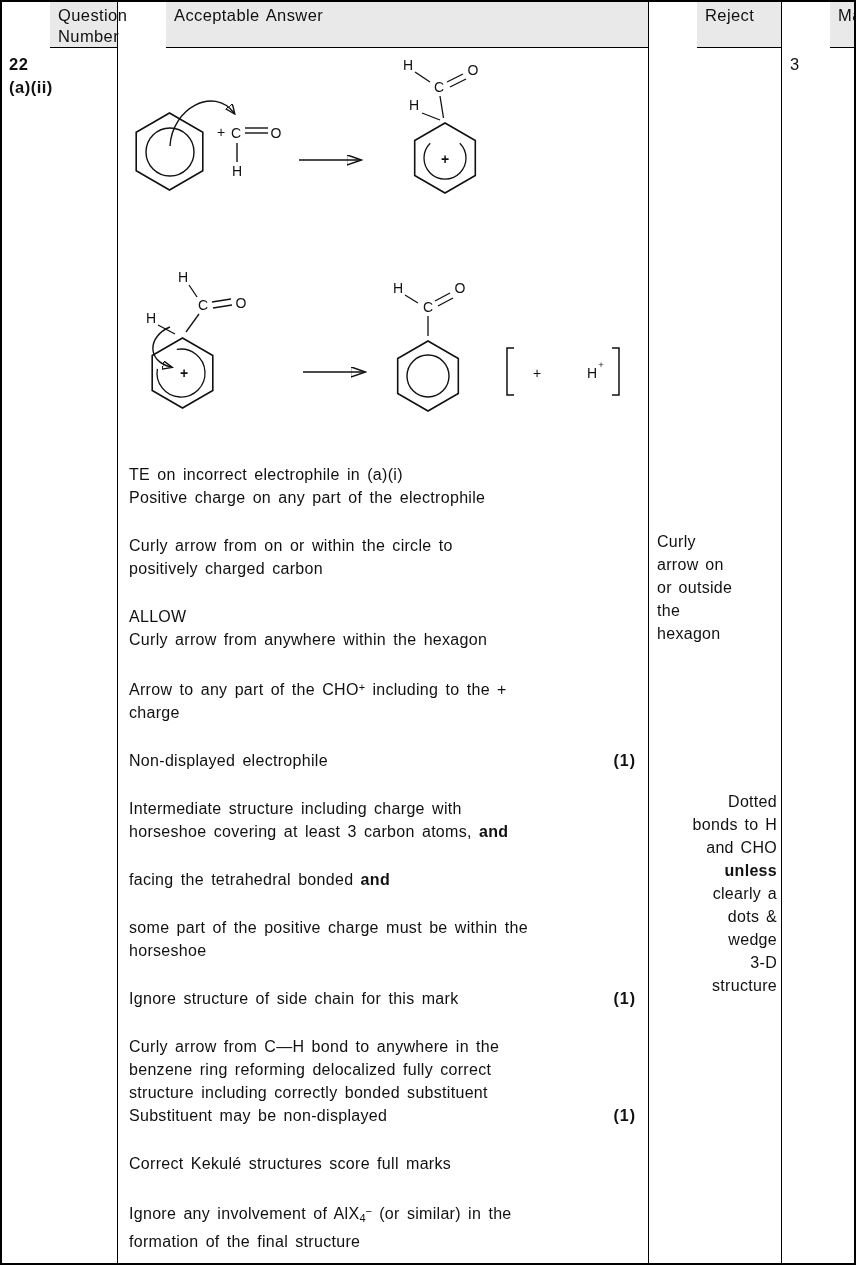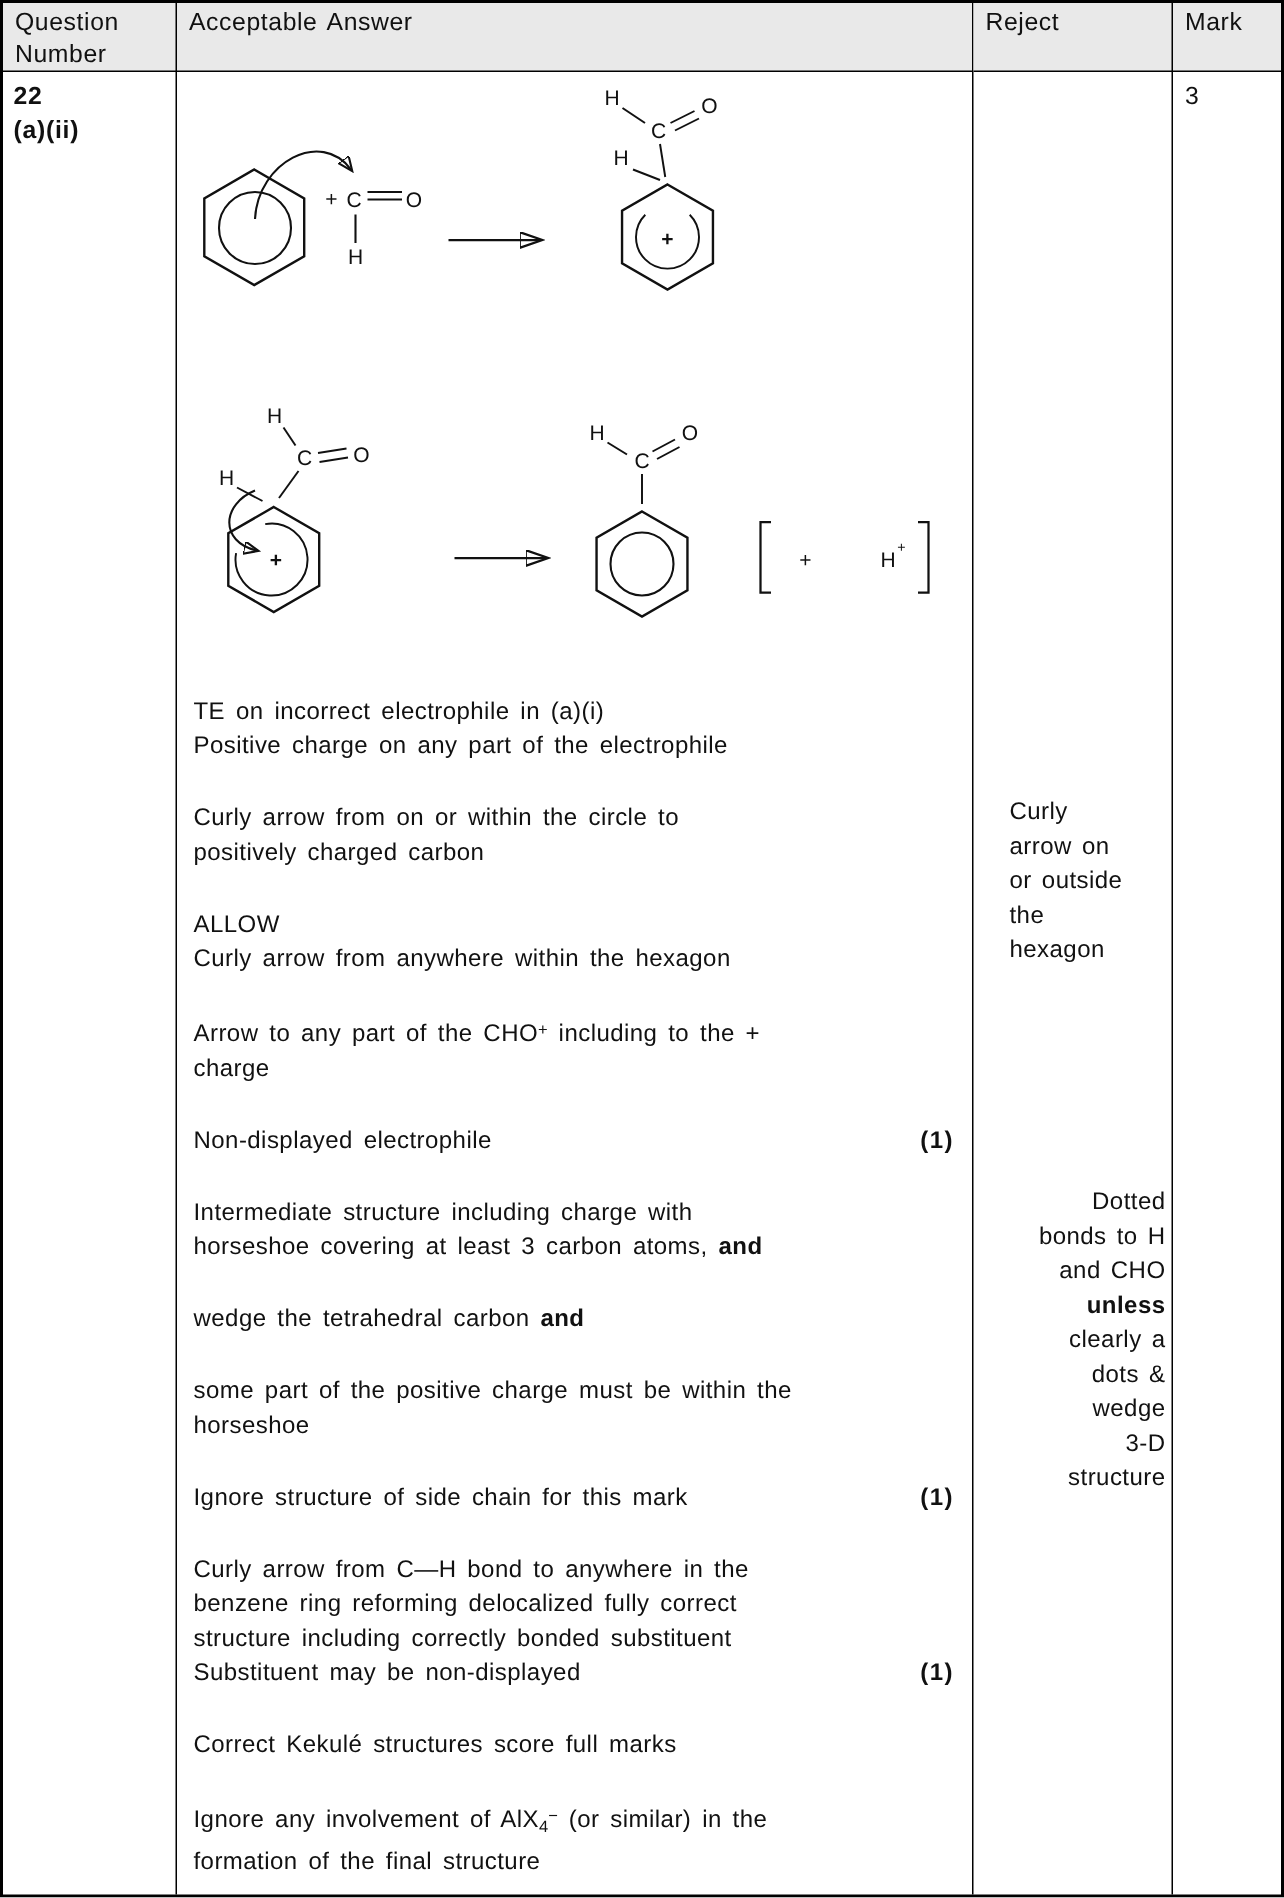--- a/index.html
+++ b/index.html
@@ -18,40 +18,41 @@
   .cell:last-child{border-right:none;}
   .hdr .cell{
     background:#e9e9e9;
     border-bottom:1px solid #000;
     height:46px;
     padding:3px 6px 0 8px;
     font-size:16.5px;
     letter-spacing:.4px;
     word-spacing:2px;
     line-height:21px;
+    margin-left:48px;
   }
   .body-row{height:1083px;}
   .qcell{padding:5px 4px 0 7px;font-weight:bold;font-size:16.5px;line-height:23px;letter-spacing:.5px;}
   .acell{padding:0;}
   .diagram{display:block;margin:10px 0 0 8px;}
   .d2{margin-top:22px;}
   .text-block{padding:18px 10px 0 11px;}
   .para{
     position:relative;
     font-size:16px;line-height:23px;
     letter-spacing:.3px;word-spacing:2.5px;
     white-space:pre-line;
     margin:0 0 25px 0;
   }
   .para .mk{position:absolute;right:2px;bottom:0;font-weight:bold;letter-spacing:1px;}
   .b{font-weight:bold;}
   .sup{font-size:11px;vertical-align:4px;letter-spacing:0;}
   .sub{font-size:11px;vertical-align:-3px;letter-spacing:0;}
   .rcell{font-size:16px;line-height:23px;letter-spacing:.3px;word-spacing:2px;}
-  .reject-item{position:absolute;left:24px;right:4px;white-space:pre-line;}
+  .reject-item{position:absolute;left:8px;right:4px;white-space:pre-line;}
   .r1{top:482px;}
   .r2{top:742px;text-align:right;}
   .r3{top:982px;}
   .mcell{padding:7px 0 0 8px;font-size:16.5px;}
   svg text{font-family:"Liberation Sans","DejaVu Sans",sans-serif;fill:#111;}
   svg .atom{font-size:14px;}
   svg .plus{font-size:14px;font-weight:bold;}
   svg .small-sup{font-size:9.5px;}
   svg line, svg path, svg polygon, svg circle{stroke:#111;fill:none;}
 </style>
@@ -158,21 +159,21 @@
 Positive charge on any part of the electrophile</span></span></div>
         <div class="para"><span><span>Curly arrow from on or within the circle to
 positively charged carbon</span></span></div>
         <div class="para"><span><span>ALLOW
 Curly arrow from anywhere within the hexagon</span></span></div>
         <div class="para"><span><span>Arrow to any part of the CHO</span><span class="sup">+</span><span> including to the +
 charge</span></span></div>
         <div class="para"><span><span>Non-displayed electrophile</span></span><span class="mk">(1)</span></div>
         <div class="para"><span><span>Intermediate structure including charge with
 horseshoe covering at least 3 carbon atoms, </span><span class="b">and</span></span></div>
-        <div class="para"><span><span>wedge the tetrahedral carbon </span><span class="b">and</span></span></div>
+        <div class="para"><span><span>facing the tetrahedral bonded </span><span class="b">and</span></span></div>
         <div class="para"><span><span>some part of the positive charge must be within the
 horseshoe</span></span></div>
         <div class="para"><span><span>Ignore structure of side chain for this mark</span></span><span class="mk">(1)</span></div>
         <div class="para"><span><span>Curly arrow from C—H bond to anywhere in the
 benzene ring reforming delocalized fully correct
 structure including correctly bonded substituent
 Substituent  may be non-displayed</span></span><span class="mk">(1)</span></div>
         <div class="para"><span><span>Correct Kekulé structures score full marks</span></span></div>
         <div class="para"><span><span>Ignore any involvement of AlX</span><span class="sub">4</span><span class="sup">−</span><span> (or similar) in the
 formation of the final structure</span></span></div>

